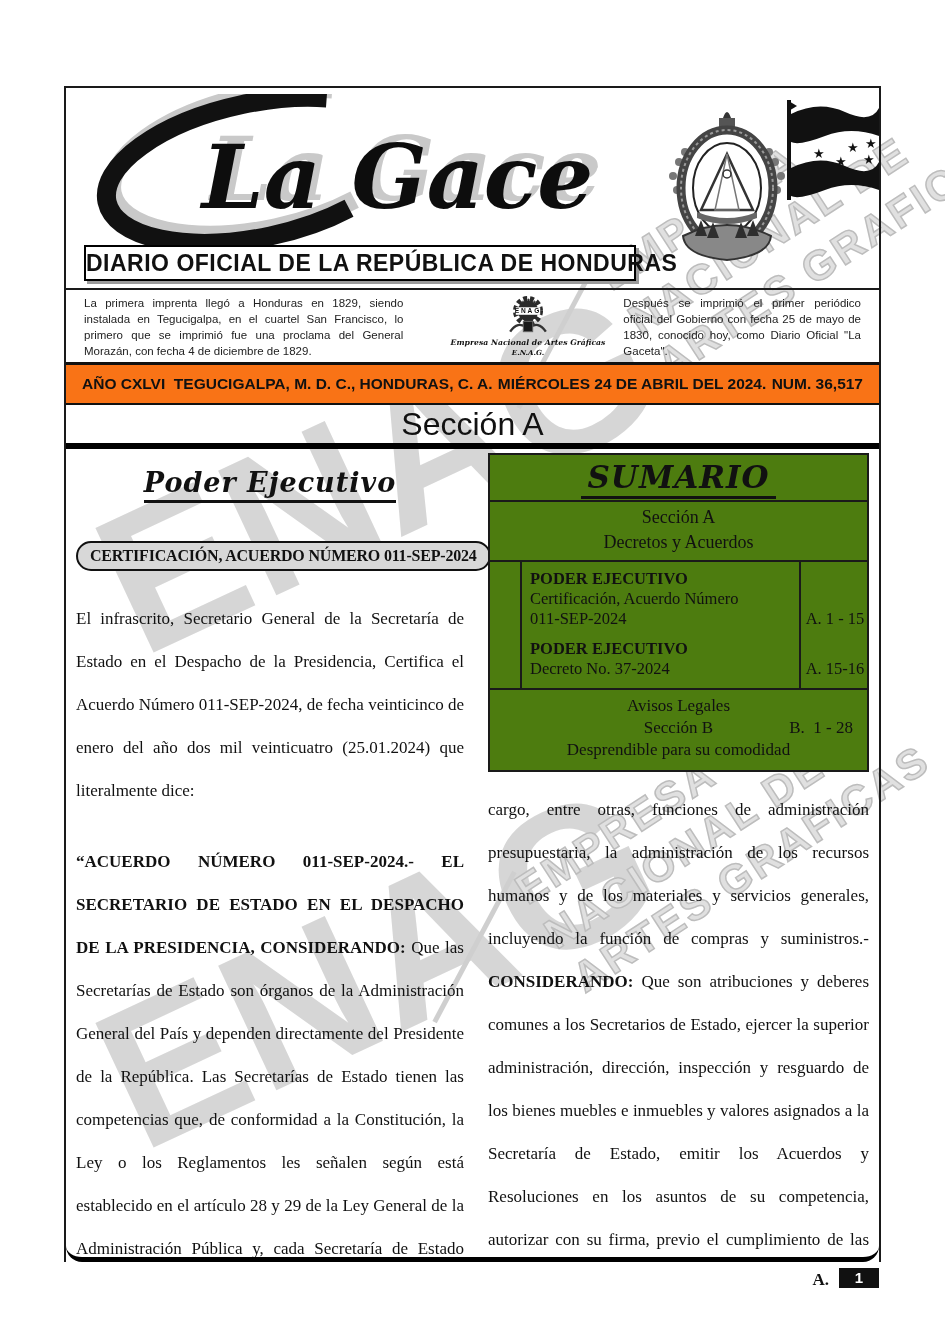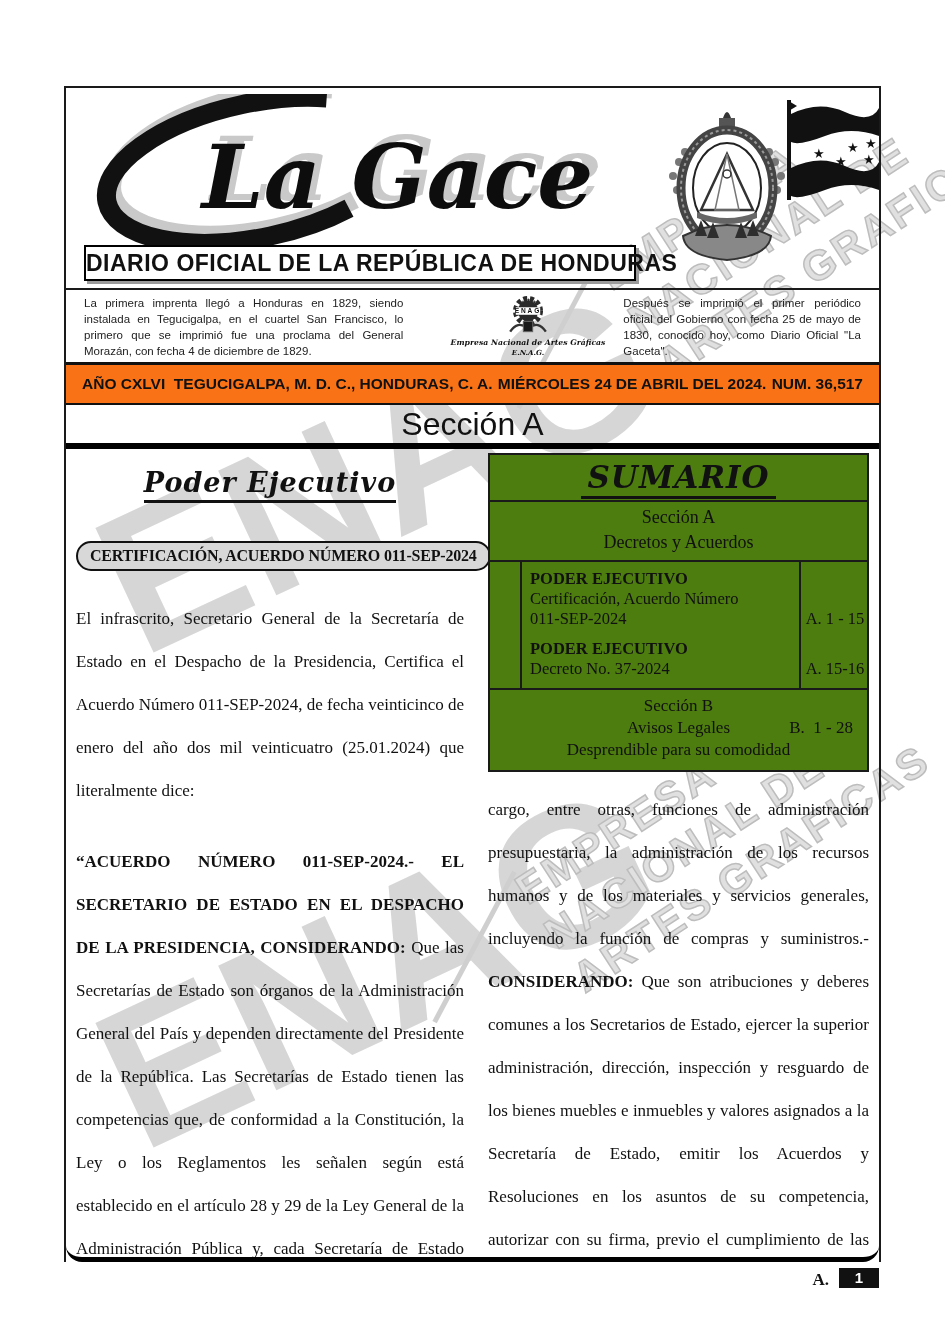--- a/index.html
+++ b/index.html
@@ -227,22 +227,22 @@
           </div>
           <div class="entry-row">
             <div class="entry-main">
               <div class="etitle">PODER EJECUTIVO</div>
               <div>Decreto No. 37-2024</div>
             </div>
             <div class="entry-pages">A. 15-16</div>
           </div>
         </div>
         <div class="sumario-b">
+          <div>Avisos Legales</div>
           <div>Sección B</div>
-          <div>Avisos Legales</div>
           <div class="bpages">B.&nbsp; 1 - 28</div>
           <div>Desprendible para su comodidad</div>
         </div>
       </div>
 
       <p class="bodytext" style="margin-top:16px;"><span>cargo, entre otras, funciones de administración presupuestaria, la administración de los recursos humanos y de los materiales y servicios generales, incluyendo la función de compras y suministros.- </span><span class="b">CONSIDERANDO:</span><span> Que son atribuciones y deberes comunes a los Secretarios de Estado, ejercer la superior administración, dirección, inspección y resguardo de los bienes muebles e inmuebles y valores asignados a la Secretaría de Estado, emitir los Acuerdos y Resoluciones en los asuntos de su competencia, autorizar con su firma, previo el cumplimiento de las disposiciones legales aplicables, los contratos relacionados con asuntos propios de la Secretaría de Estado, cuyo valor no exceda las cantidades prescritas en las leyes presupuestarias, así como la suscripción de los actos y correspondencia del Despacho a su cargo, según se relaciona</span></p>
     </div>
   </div>
 </div>
 

